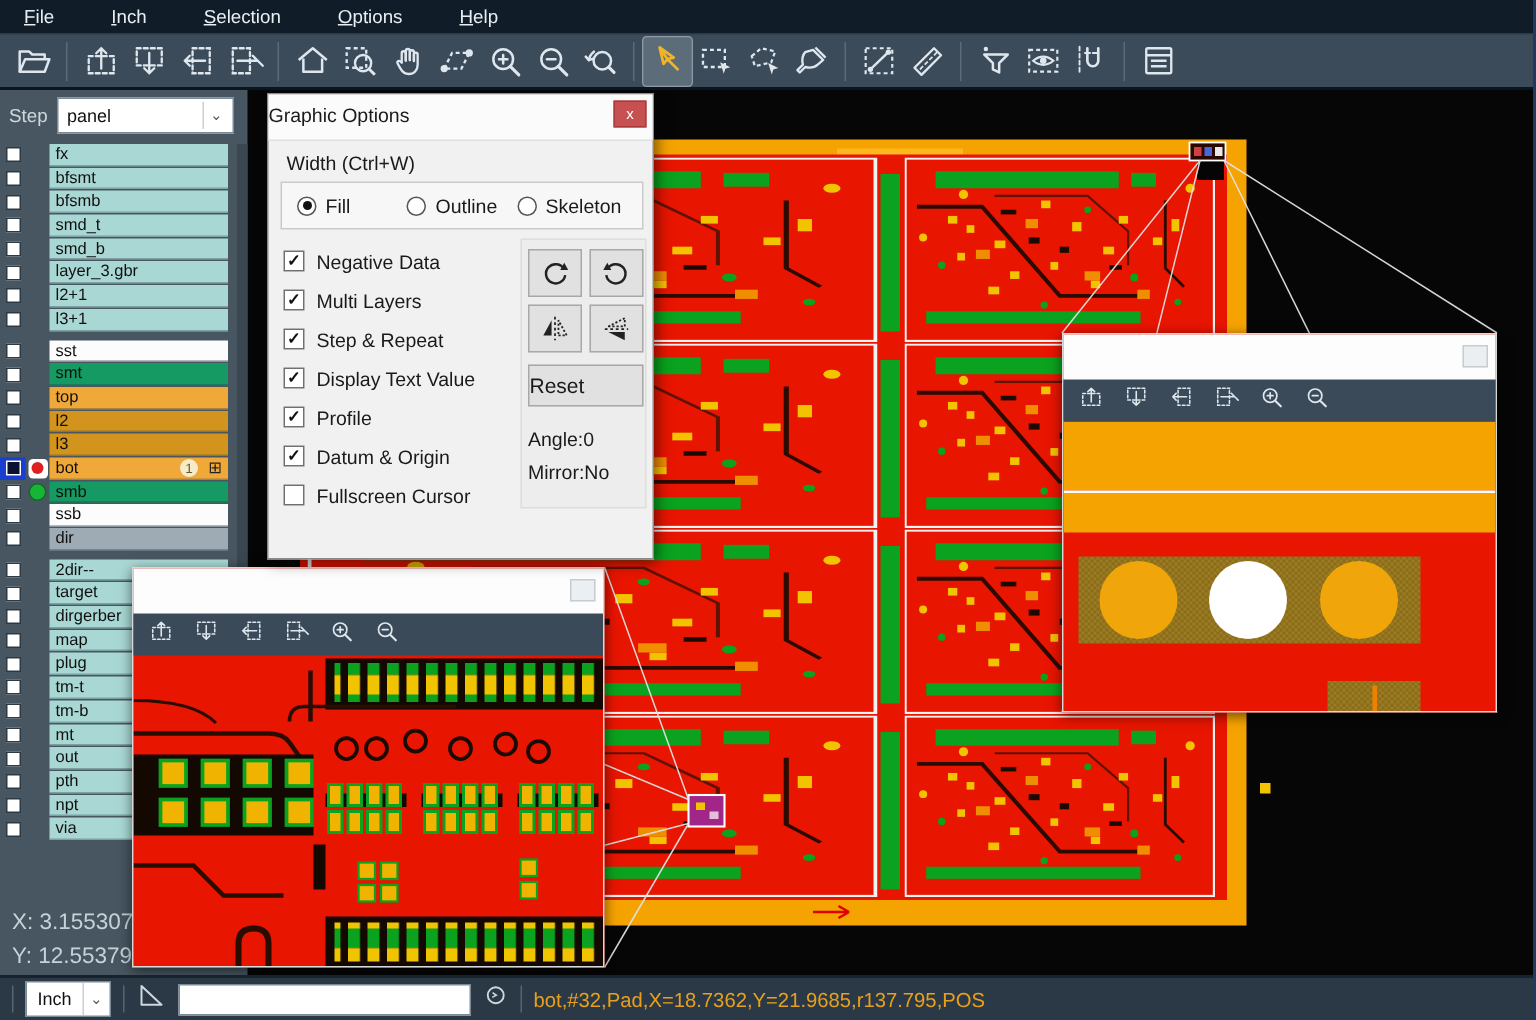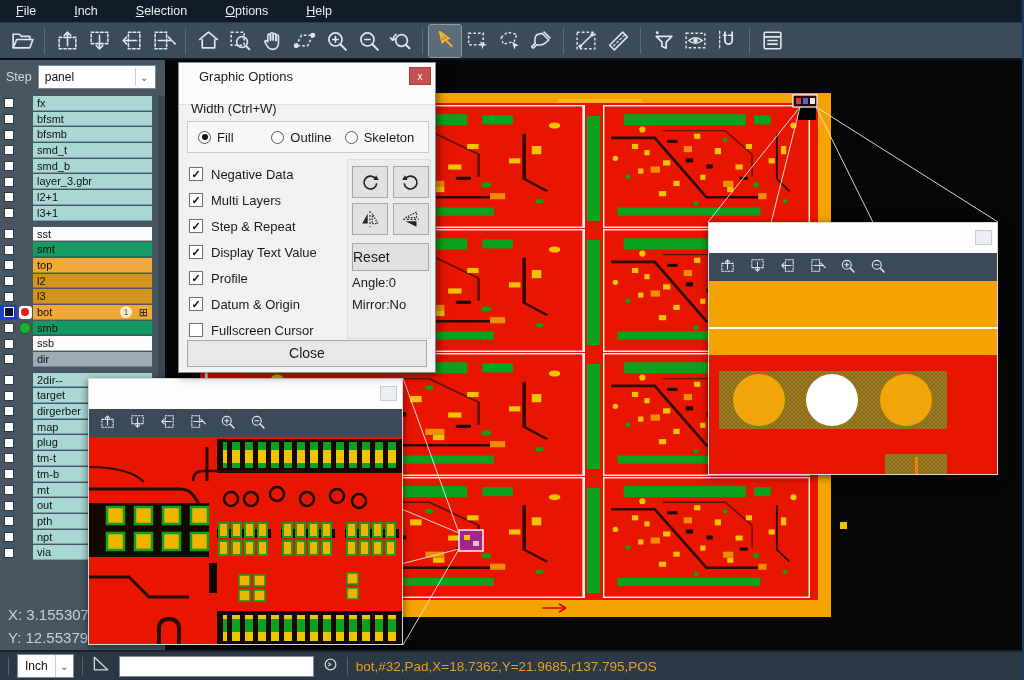--- a/index.html
+++ b/index.html
@@ -61,43 +61,43 @@
   .mag-title { height:30px; background:#fdfdfd; position:relative; }
   .mag-btn { position:absolute; right:5px; top:7px; width:17px; height:15px; background:#eceff1; border:1px solid #c5cdd2; }
   .mag-toolbar { height:28px; background:#3b4a59; display:flex; align-items:center; gap:13px; padding-left:10px; }
   .mag-toolbar svg { width:17px; height:17px; }
   .mag-content { position:relative; overflow:hidden; }
   .mag-content svg { display:block; }
 
   
   .dialog { position:absolute; left:178px; top:62px; width:258px; height:311px; background:#f1f1f1;
             border:1px solid #8a8a8a; z-index:30; box-shadow:2px 3px 9px rgba(0,0,0,.5); font-size:13px; color:#1a1a1a; }
-  .dlg-title { position:absolute; left:0; top:0; right:0; height:42px; background:#fbfbfb; border-bottom:1px solid #e0e0e0;
-               line-height:28px; padding-left:20px; font-size:13px; }
+  .dlg-title { position:absolute; left:0; top:0; right:0; height:31px; background:#fbfbfb; border-bottom:1px solid #e0e0e0;
+               line-height:28px; padding-left:0; font-size:13px; }
   .dlg-close { position:absolute; right:4px; top:4px; width:22px; height:18px; background:#c75050; color:#fff;
                font-size:10px; text-align:center; line-height:18px; border:1px solid #a83c3c; }
   .dlg-width { position:absolute; left:12px; top:38px; }
   .radio-box { position:absolute; left:8px; top:58px; width:242px; height:32px; border:1px solid #c9c9c9;
                background:#f7f7f7; display:flex; align-items:center; padding:0 10px; gap:0; }
   .radio-item { display:flex; align-items:center; gap:6px; flex:1; }
   .radio-circ { width:13px; height:13px; border-radius:50%; border:1px solid #555; background:#fff;
                 display:flex; align-items:center; justify-content:center; }
   .radio-circ.sel::after { content:""; width:6px; height:6px; border-radius:50%; background:#111; }
   .check-col { position:absolute; left:10px; top:98px; }
   .check-row { display:flex; align-items:center; gap:8px; height:26px; }
   .chk { width:14px; height:14px; background:#fff; border:1px solid #707070; font-size:11px; font-weight:bold;
          text-align:center; line-height:13px; color:#111; }
   .xform-panel { position:absolute; left:168px; top:96px; width:84px; height:180px; background:#ededed;
                  border:1px solid #ddd; padding:6px 0 0 4px; }
   .btn-grid { display:grid; grid-template-columns:36px 36px; grid-auto-rows:32px; gap:5px; }
   .xbtn { background:#e1e1e1; border:1px solid #a8a8a8; display:flex; align-items:center; justify-content:center; }
   .xbtn svg { width:22px; height:22px; }
   .reset-btn { margin-top:8px; width:77px; height:28px; background:#e1e1e1; border:1px solid #a8a8a8;
                font-size:14px; line-height:26px; }
-  .angle-txt { margin-top:4px; } .mirror-txt { margin-top:7px; }
+  .angle-txt { margin-top:14px; } .mirror-txt { margin-top:7px; }
   .dlg-closebtn { position:absolute; left:8px; right:8px; top:277px; height:27px; background:#e8e8e8;
                   border:1px solid #a8a8a8; text-align:center; line-height:25px; font-size:14px; }
 
   
   .statusbar { position:absolute; left:0; top:650px; width:1024px; height:30px; background:#2b3946;
                border-top:2px solid #18222c; display:flex; align-items:center; z-index:40; }
   .sb-sep { width:1px; height:18px; background:#55646f; margin:0 8px; }
   .unit-box { height:24px; background:#fff; border:1px solid #7a8a96; display:flex; align-items:center; }
   .unit-val { font-size:12px; color:#111; padding:0 7px; }
   .unit-chev { width:18px; height:22px; border-left:1px solid #c8d0d6; display:flex; align-items:center;
@@ -980,21 +980,20 @@
           <div class="xbtn">
             <svg viewBox="0 0 24 24">
               <use href="#i-flip-vertical"></use>
             </svg>
           </div>
         </div>
       <div class="reset-btn">Reset</div>
       <div class="angle-txt">Angle:0</div>
       <div class="mirror-txt">Mirror:No</div>
     </div>
-    <div class="dlg-closebtn">Close</div>
   </div>
 
   <div class="statusbar">
     <div class="sb-sep"></div>
     <div class="unit-box">
       <span class="unit-val">Inch</span>
       <span class="unit-chev">⌄</span>
     </div>
     <div class="sb-sep"></div>
     <span class="corner-ic"><svg viewBox="0 0 24 24">

